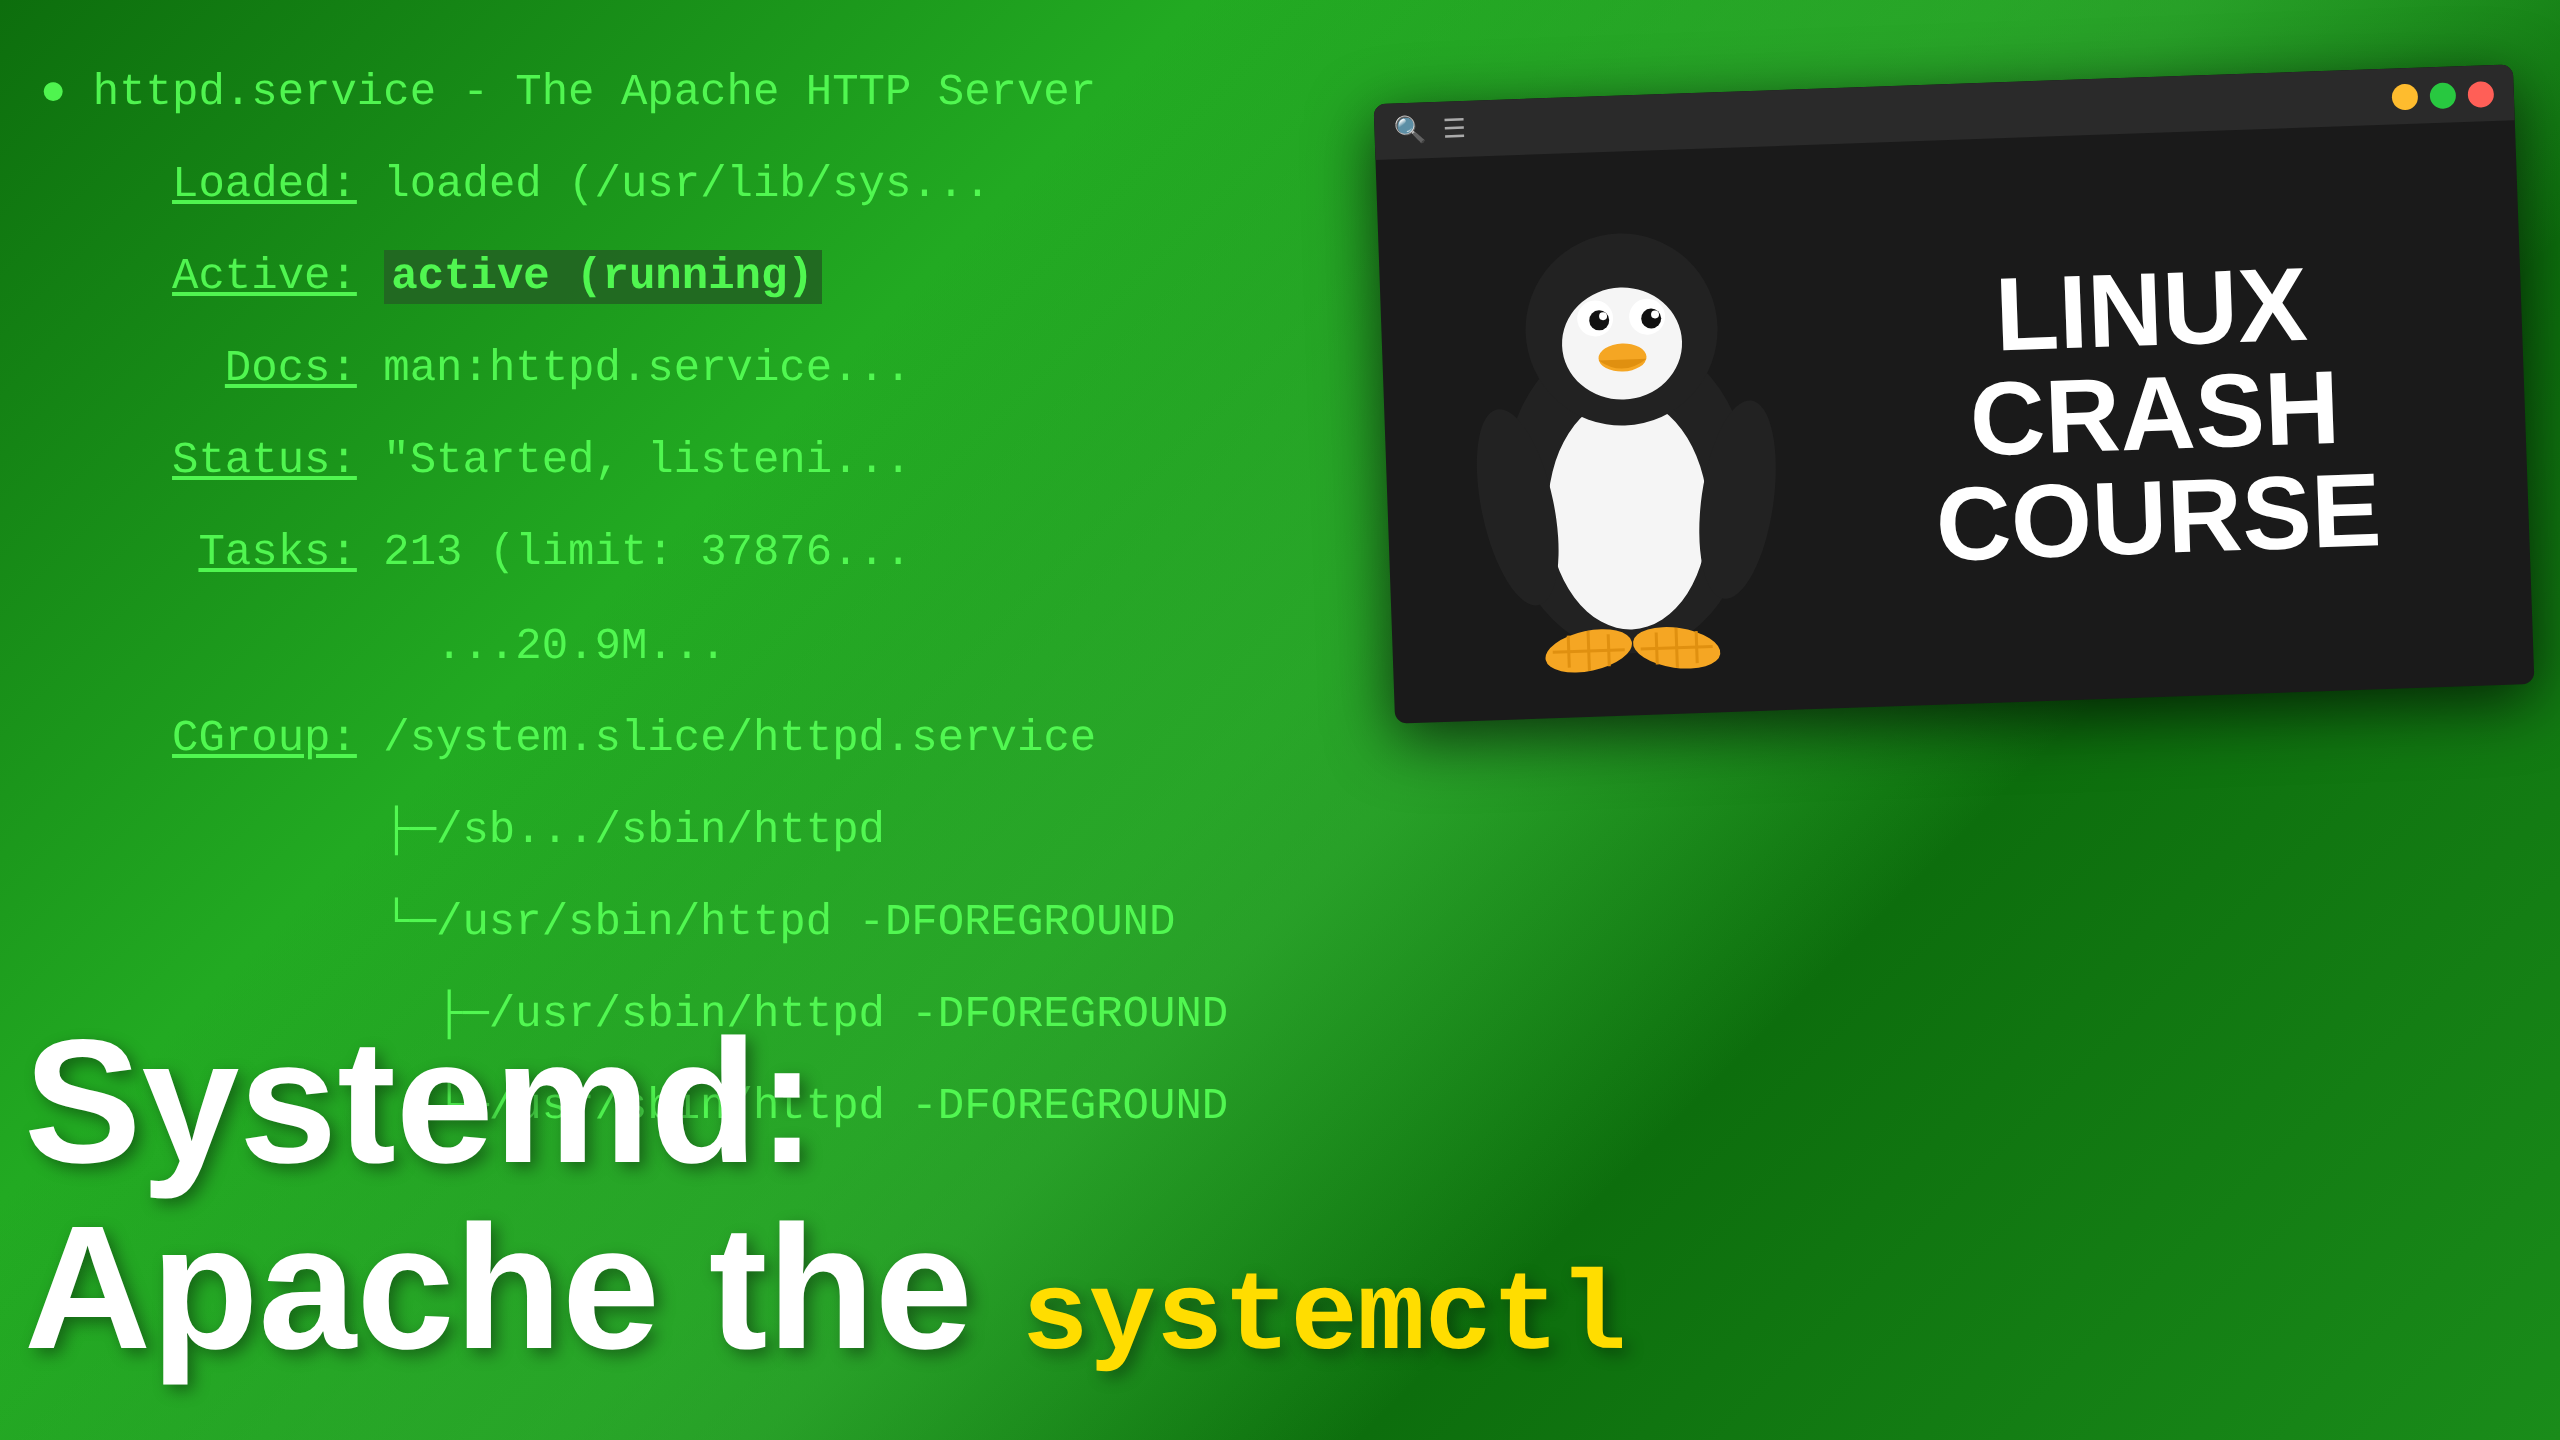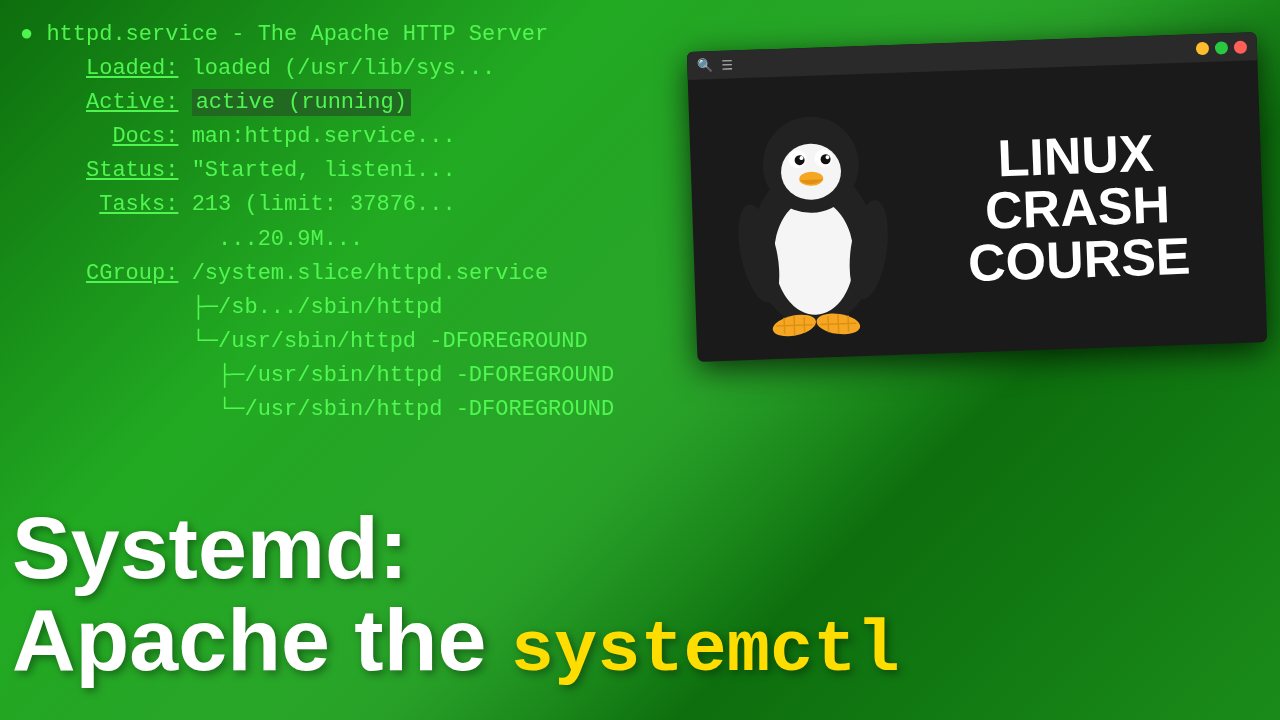--- a/index.html
+++ b/index.html
@@ -38,27 +38,27 @@
       z-index: 2;
       padding: 18px 20px;
       color: #55ff55;
       font-family: 'Courier New', Courier, monospace;
       font-size: 22px;
       line-height: 1.55;
       opacity: 0.92;
       pointer-events: none;
     }
 
-    .term-line { white-space: nowrap; }
+    .term-line { white-space: nowrap; margin-top: 12px; }
     .term-line.service-title { color: #55ff55; }
     .term-label { color: #55ff55; text-decoration: underline; }
     .term-active-highlight {
       background: #226622;
       color: #55ff55;
-      font-weight: normal;
+      font-weight: bold;
       padding: 1px 4px;
     }
 
     
     .title-overlay {
       position: absolute;
       bottom: 30px;
       left: 12px;
       z-index: 10;
       pointer-events: none;
@@ -79,21 +79,21 @@
       font-weight: 900;
       color: #ffffff;
       line-height: 1.05;
       font-family: Arial Black, Arial, sans-serif;
       text-shadow: 3px 3px 8px rgba(0,0,0,0.4);
     }
 
     .title-sub .highlight-yellow {
       color: #ffdd00;
       font-family: 'Courier New', Courier, monospace;
-      font-size: 72px;
+      font-size: 56px;
     }
 
     .title-cmd {
       font-size: 88px;
       font-weight: 900;
       color: #ffffff;
       line-height: 1.05;
       font-family: Arial Black, Arial, sans-serif;
       text-shadow: 3px 3px 8px rgba(0,0,0,0.4);
     }

